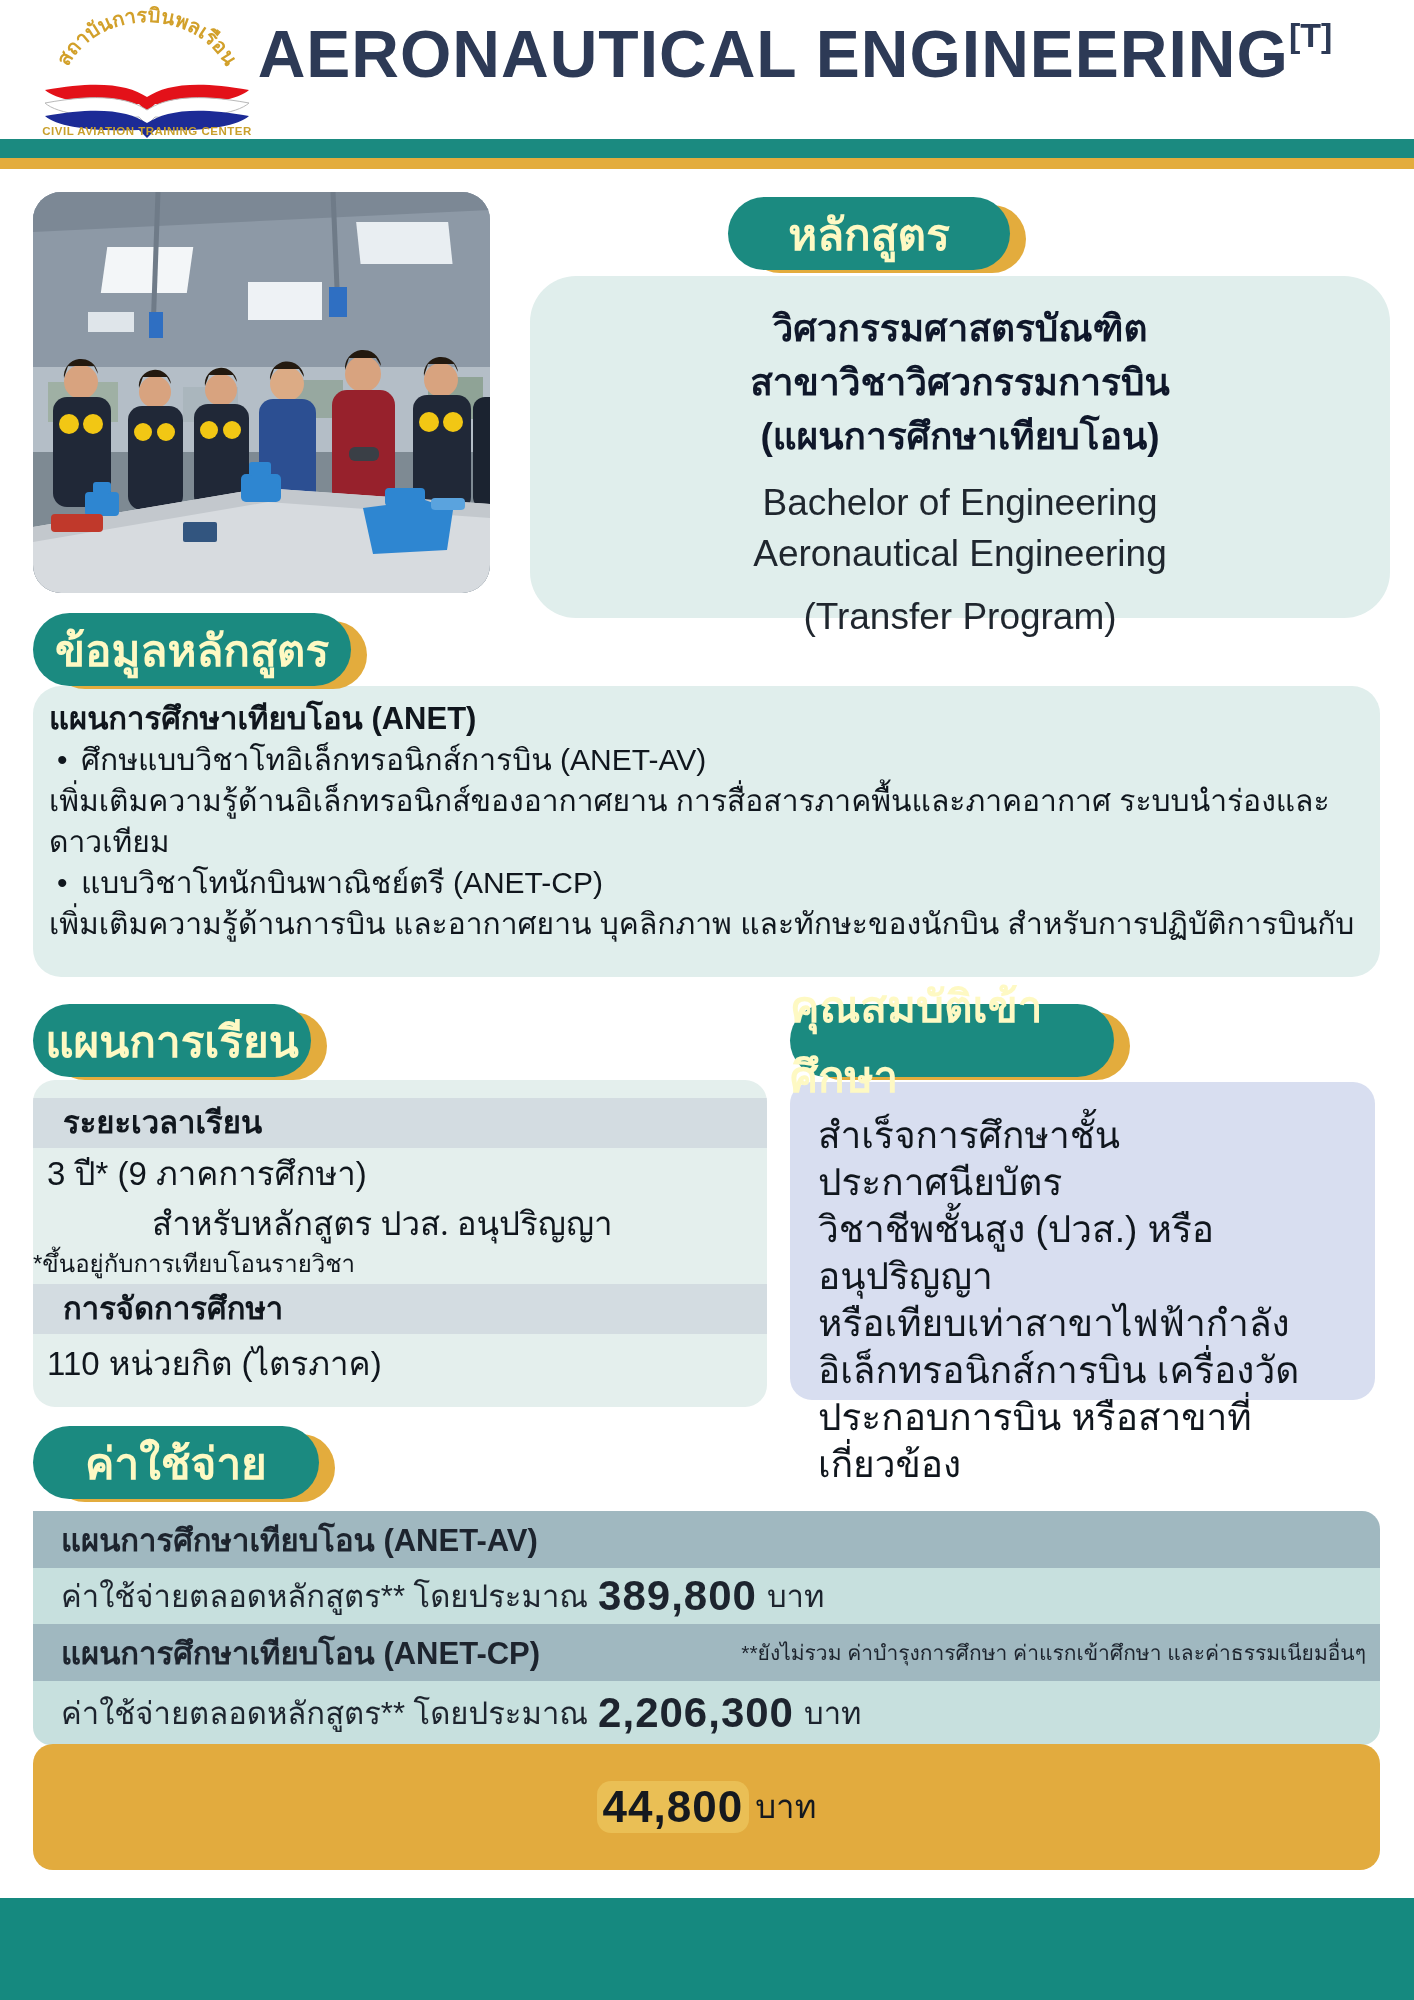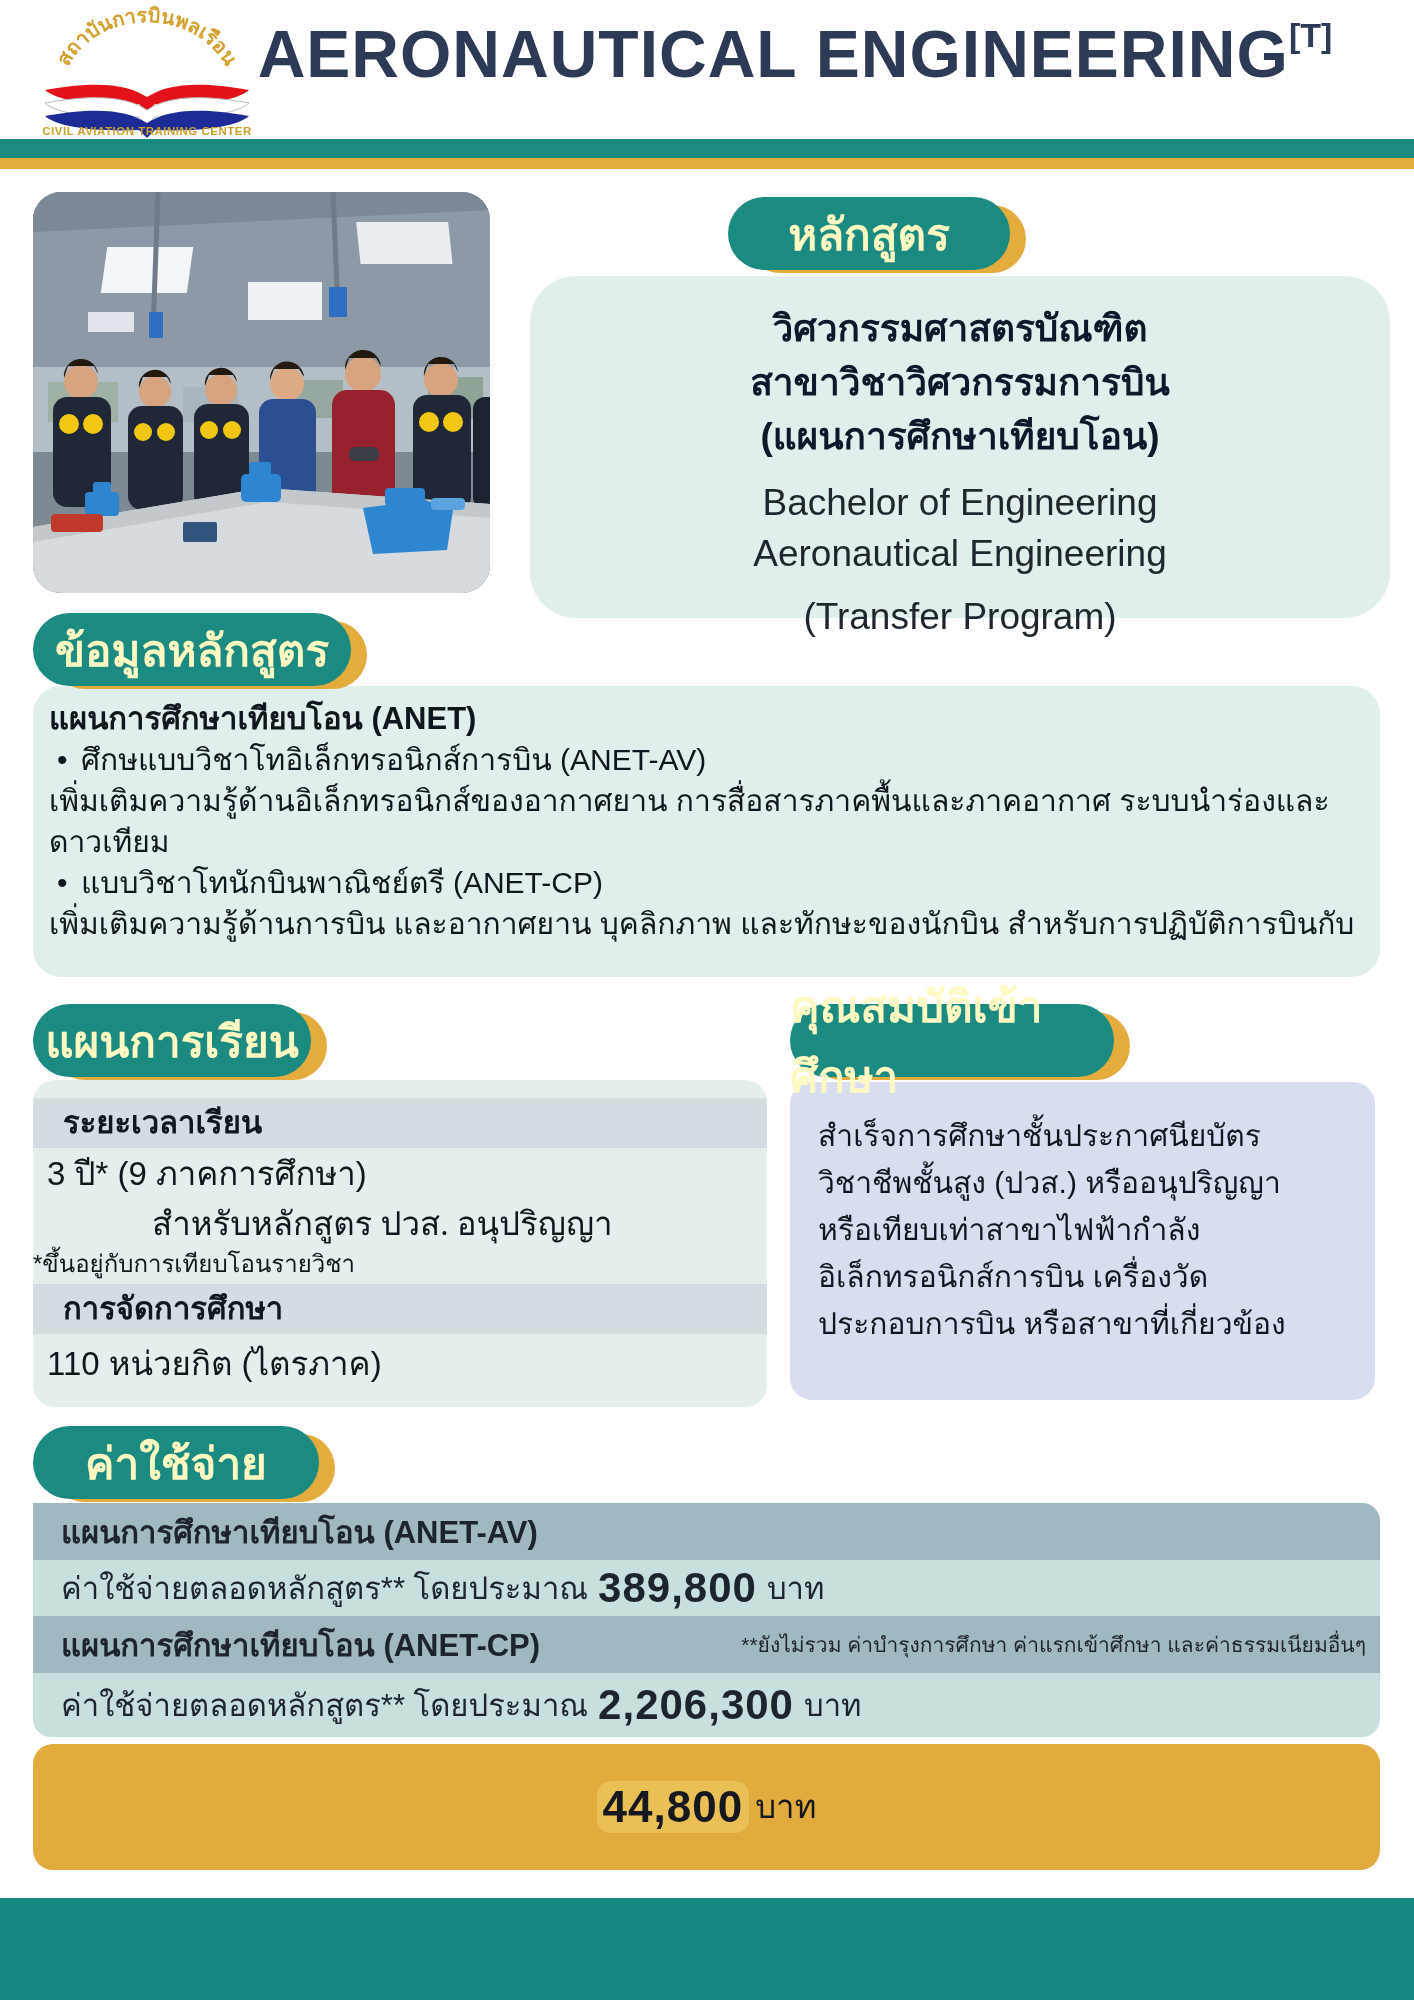--- a/index.html
+++ b/index.html
@@ -41,27 +41,27 @@
              font-size:33px;color:#10161d;}
   .band{background:#d3dce1;height:50px;line-height:50px;font-weight:bold;
         font-size:31px;padding-left:30px;}
   .study-line{height:52px;line-height:52px;padding-left:14px;}
   .study-line.indent{padding-left:119px;height:48px;line-height:48px;font-family:Liberation Serif, serif;}
   .study-note{height:36px;line-height:32px;font-size:24px;padding-right:29px;}
   .study-line.last{height:56px;line-height:60px;}
 
   .qual-box{left:790px;top:1082px;width:585px;height:318px;background:#d8def0;
             border-radius:22px;box-sizing:border-box;padding:30px 28px;
-            font-size:30px;line-height:47px;color:#10161d;}
+            font-size:37px;line-height:47px;color:#10161d;}
 
   
   .fee-table{left:33px;top:1503px;width:1347px;}
   .fee-header{background:#a0b8c0;height:57px;display:flex;align-items:center;
               padding-left:28px;font-weight:bold;font-size:31px;box-sizing:border-box;}
-  .fee-header.first{border-top-right-radius:18px;}
+  .fee-header.first{border-top-right-radius:18px;margin-top:8px;}
   .fee-note{font-weight:normal;font-size:21px;margin-left:auto;padding-right:14px;}
   .fee-row{background:#c7e0de;height:56px;display:flex;align-items:center;
            padding-left:28px;font-size:31px;box-sizing:border-box;}
   .fee-row.last{height:64px;border-bottom-left-radius:18px;border-bottom-right-radius:18px;}
   .fee-amount{font-size:42px;font-weight:bold;margin:0 10px;letter-spacing:1px;}
 
   
   .gold-box{left:33px;top:1744px;width:1347px;height:126px;background:#e2ab3e;
             border-radius:20px;display:flex;flex-direction:column;align-items:center;
             justify-content:center;color:#15191f;}

